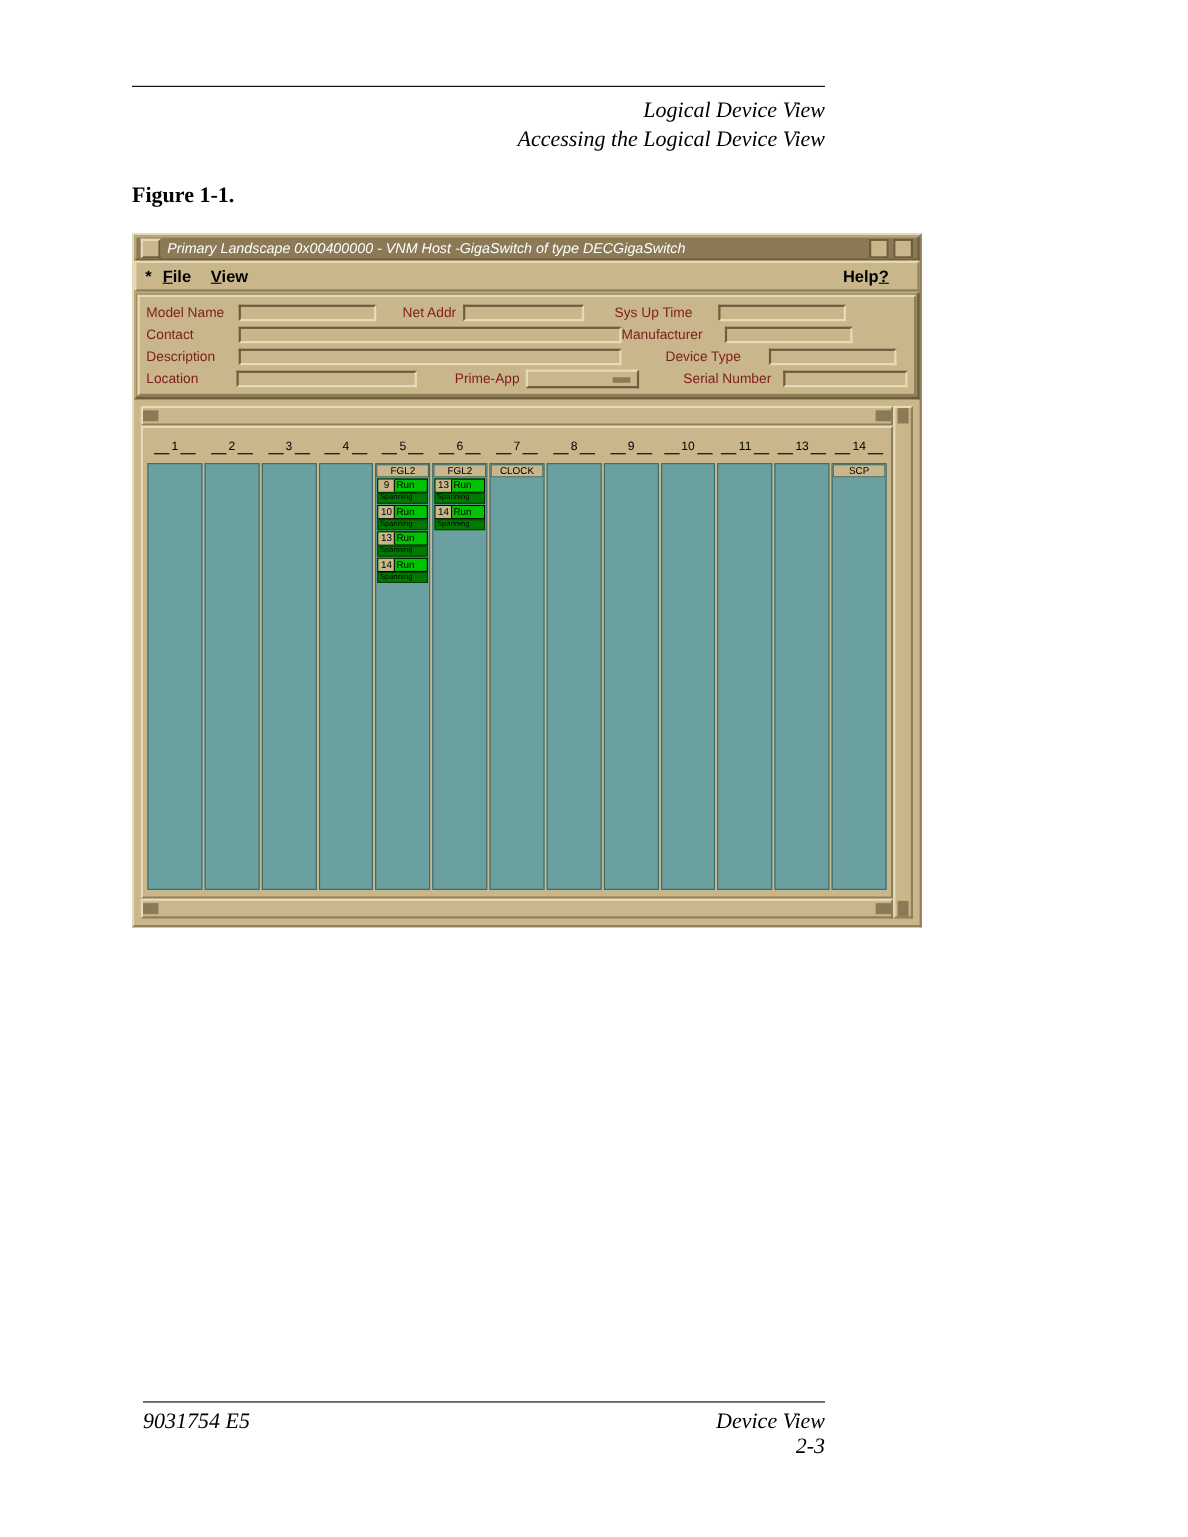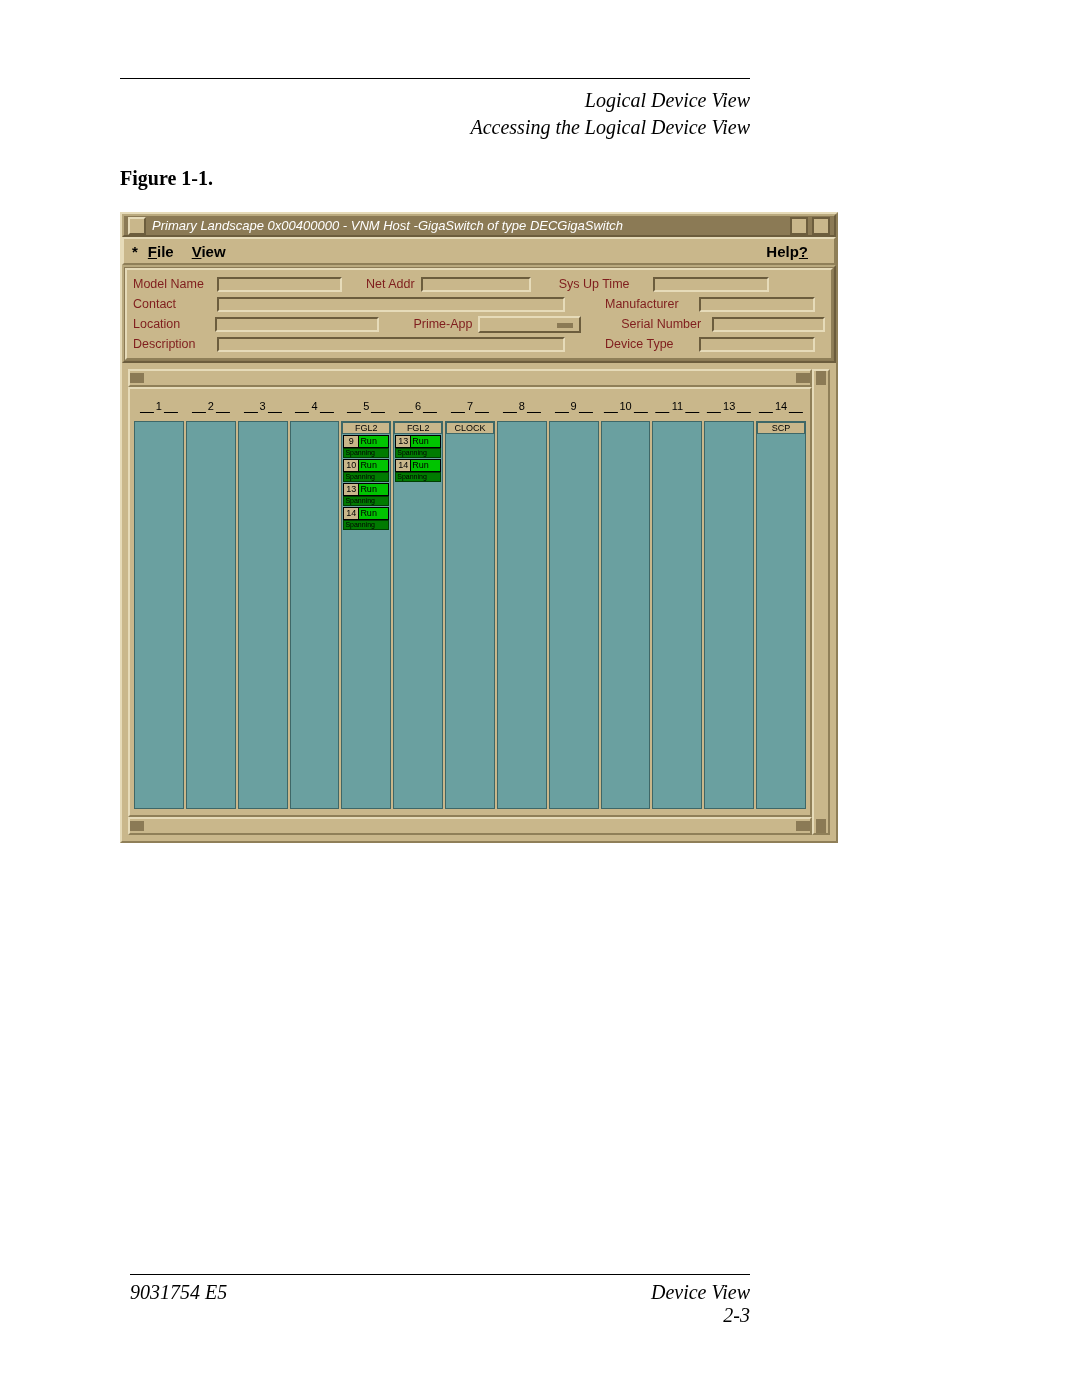--- a/index.html
+++ b/index.html
@@ -85,35 +85,35 @@
           <span class="lbl" style="width:78px">Model Name</span>
           <span class="fld" style="width:125px"></span>
           <span class="lbl" style="margin-left:24px">Net Addr</span>
           <span class="fld" style="width:110px"></span>
           <span class="lbl" style="margin-left:28px;width:88px">Sys Up Time</span>
           <span class="fld" style="width:116px"></span>
         </div>
         <div class="irow">
           <span class="lbl" style="width:78px">Contact</span>
           <span class="fld" style="flex:1;max-width:348px"></span>
-          <span class="lbl" style="margin-left:40px;width:88px">Manufacturer</span>
+          <span class="lbl" style="width:88px">Manufacturer</span>
+          <span class="fld" style="width:116px"></span>
+        </div>
+        <div class="irow">
+          <span class="lbl" style="width:78px">Description</span>
+          <span class="fld" style="flex:1;max-width:348px"></span>
+          <span class="lbl" style="margin-left:40px;width:88px">Device Type</span>
           <span class="fld" style="width:116px"></span>
         </div>
         <div class="irow">
           <span class="lbl" style="width:78px">Location</span>
           <span class="fld" style="width:170px"></span>
           <span class="lbl" style="margin-left:34px">Prime-App</span>
           <span class="sel" style="width:106px;margin-left:6px"></span>
           <span class="lbl" style="margin-left:40px;width:88px">Serial Number</span>
-          <span class="fld" style="width:116px"></span>
-        </div>
-        <div class="irow">
-          <span class="lbl" style="width:78px">Description</span>
-          <span class="fld" style="flex:1;max-width:348px"></span>
-          <span class="lbl" style="margin-left:40px;width:88px">Device Type</span>
           <span class="fld" style="width:116px"></span>
         </div>
       </div>
     </div>
 
     <div class="chassis-wrap">
       <div style="display:flex">
         <div style="flex:1">
           <div class="scroll-h">
             <div class="end"></div>

